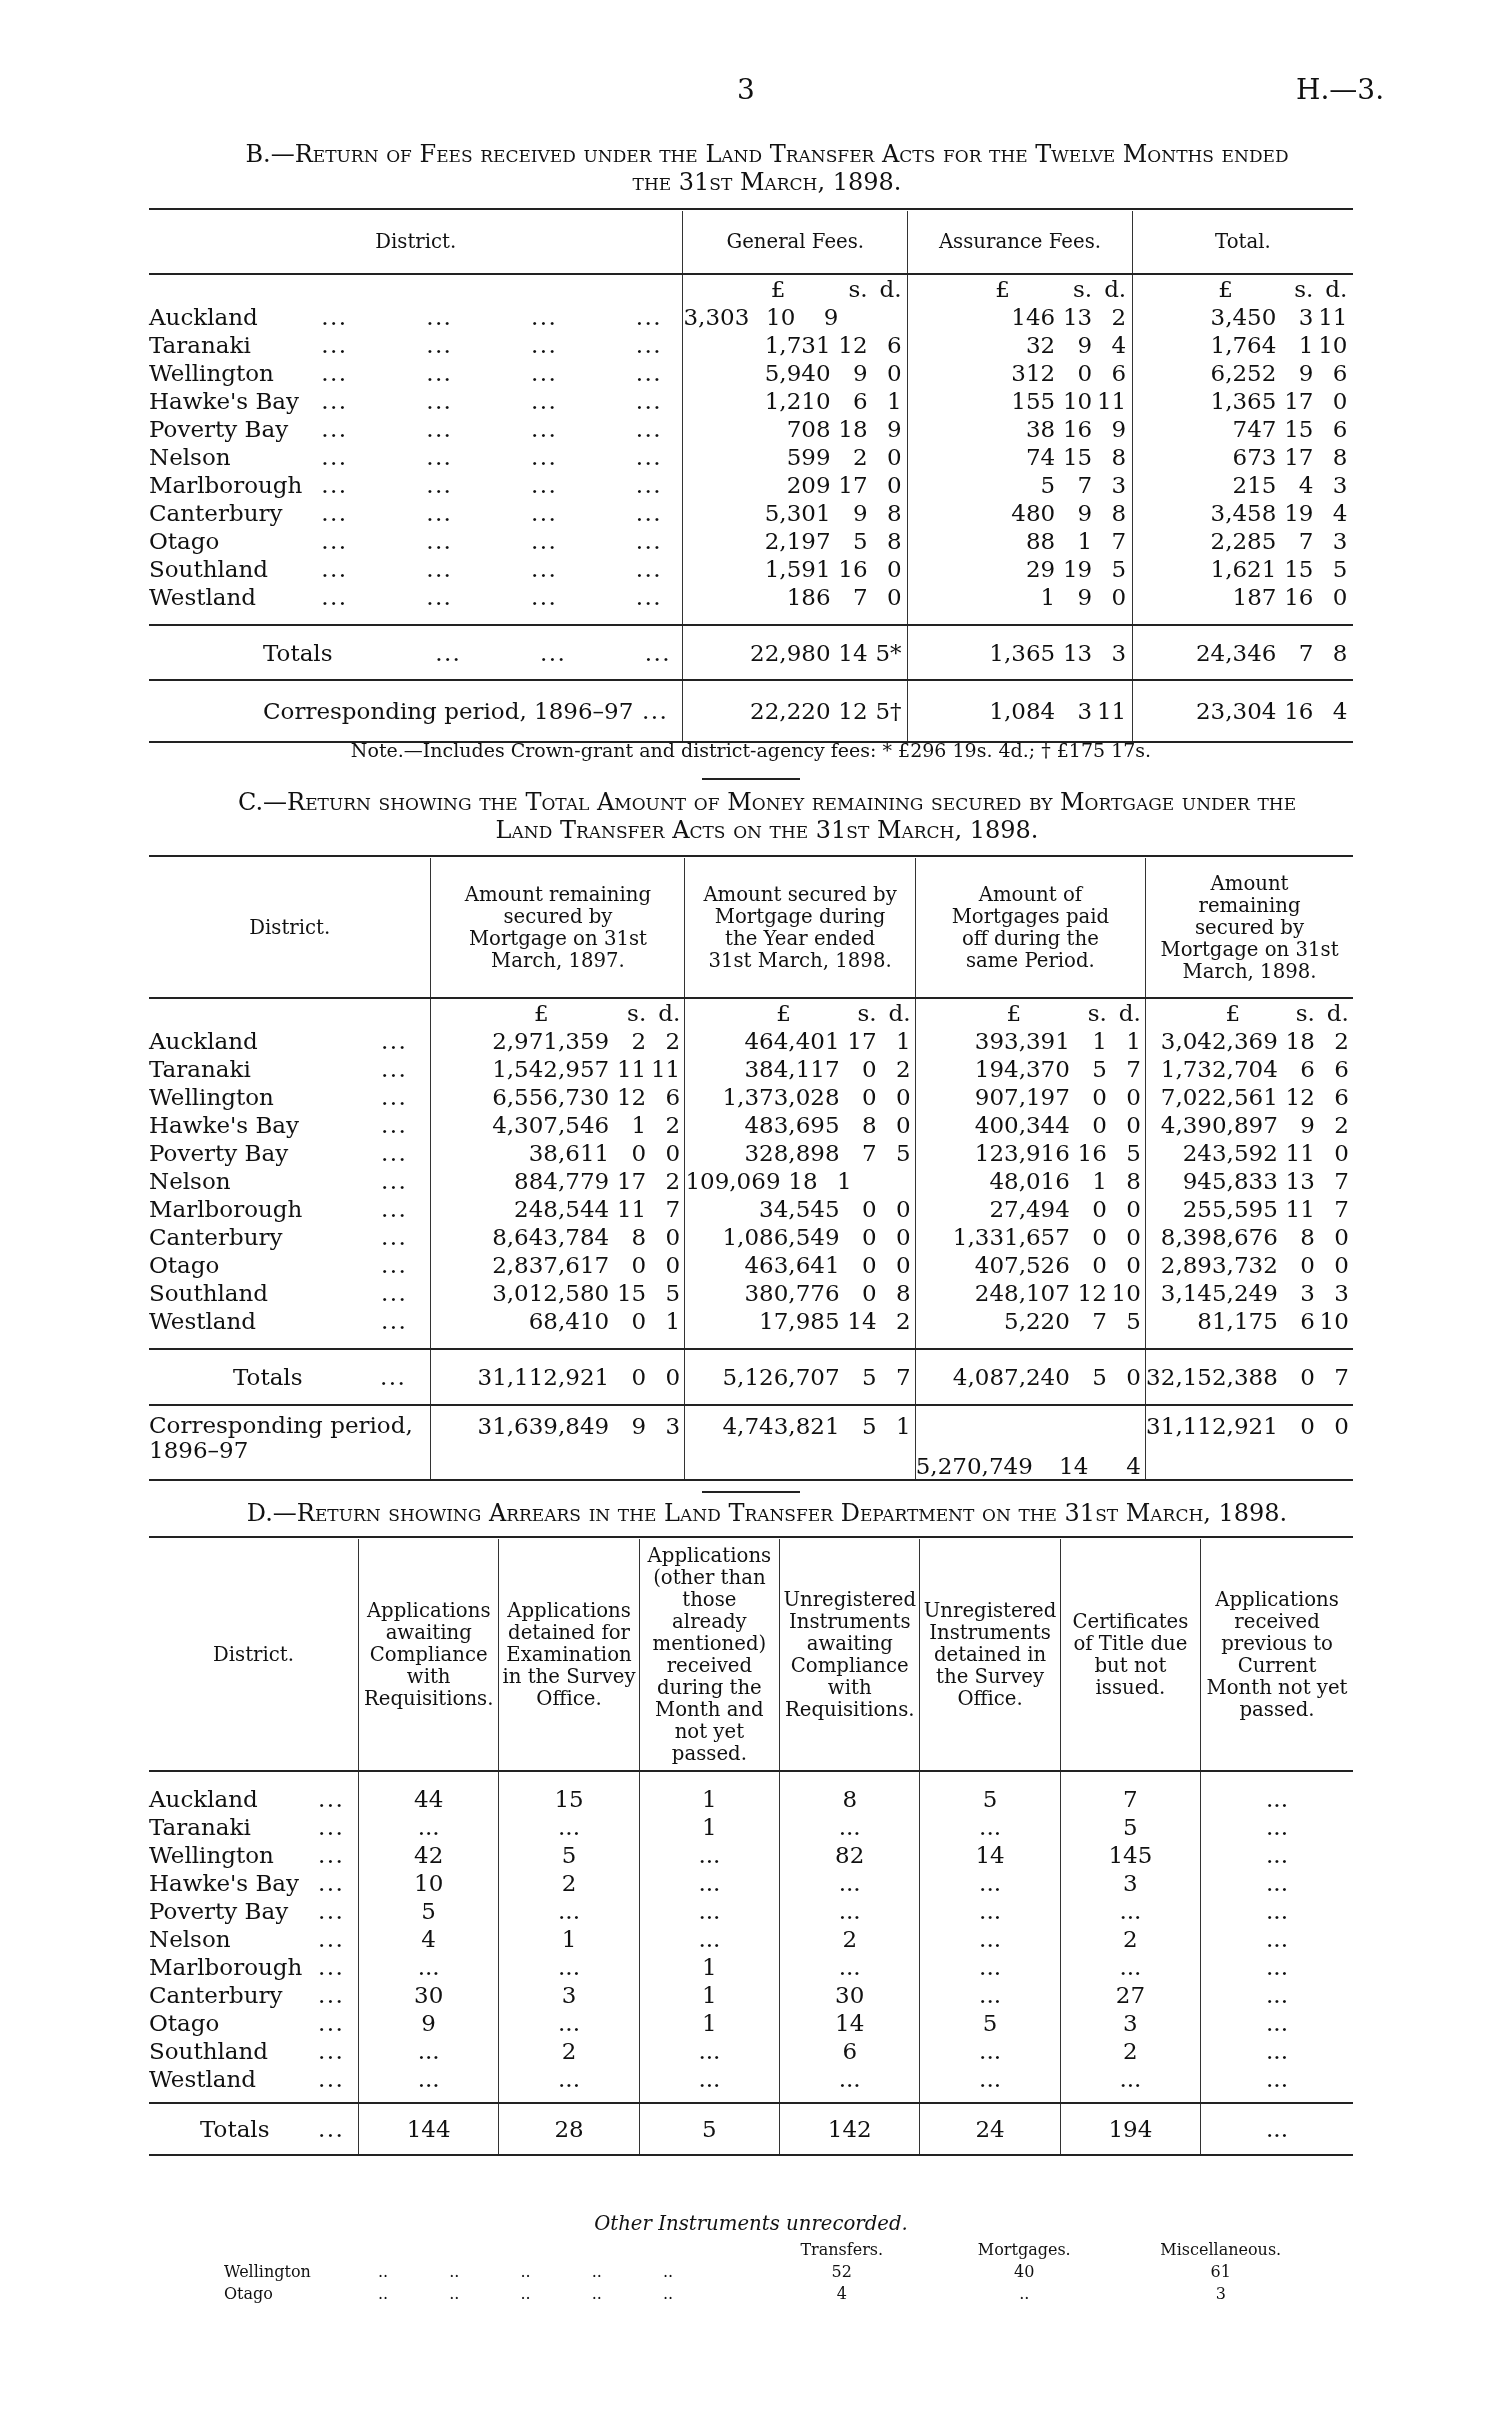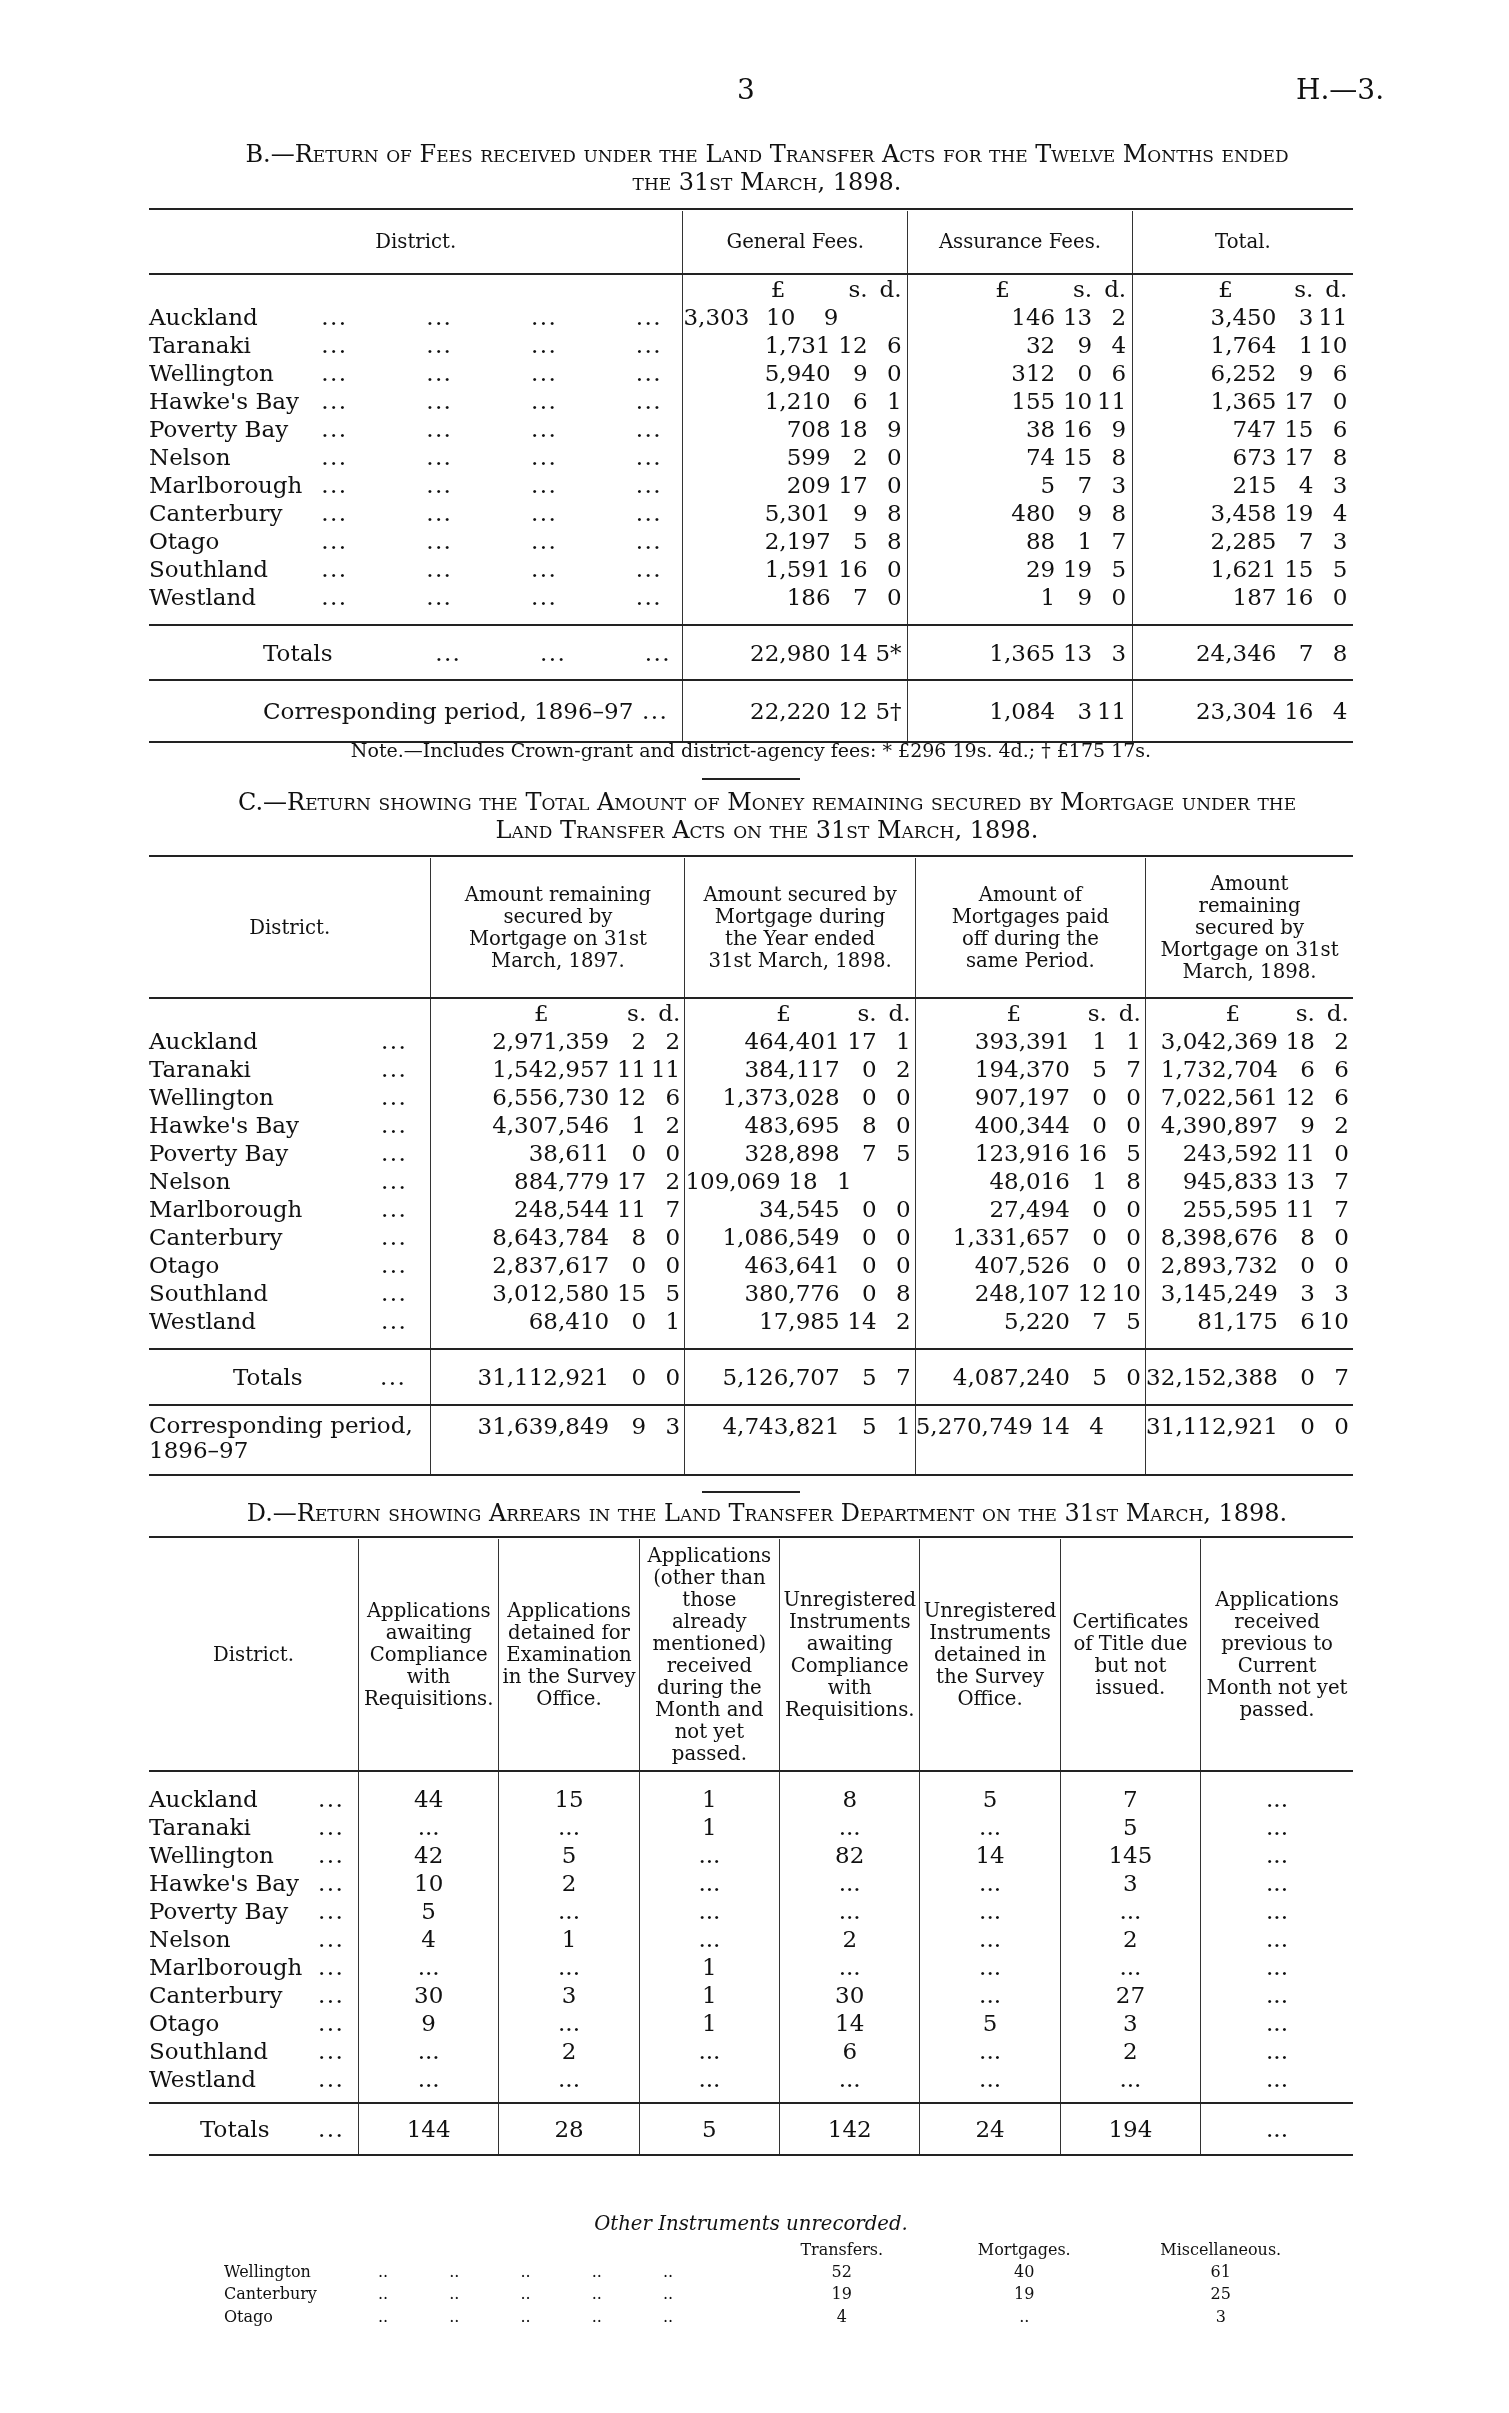--- a/index.html
+++ b/index.html
@@ -840,21 +840,21 @@
           </div>
         </td>
         <td class="vl " style="padding-right:4.2px;padding-top:7px">
           <div style="display:flex;justify-content:flex-end;gap:0;">
             <span class="num" style="display:inline-block;min-width:auto;text-align:right;">4,743,821</span>
             <span class="num" style="display:inline-block;min-width:37px;text-align:right;">5</span>
             <span class="num" style="display:inline-block;min-width:34px;text-align:right;">1</span>
           </div>
         </td>
         <td class="vl " style="padding-right:4.2px;padding-top:7px">
-          <div style="display:flex;justify-content:flex-start;gap:0;">
+          <div style="display:flex;justify-content:space-between;gap:0;margin-top:40px;">
             <span class="num" style="display:inline-block;min-width:auto;text-align:right;">5,270,749</span>
             <span class="num" style="display:inline-block;min-width:37px;text-align:right;">14</span>
             <span class="num" style="display:inline-block;min-width:34px;text-align:right;">4</span>
           </div>
         </td>
         <td class="vl " style="padding-right:4.2px;padding-top:7px">
           <div style="display:flex;justify-content:flex-end;gap:0;">
             <span class="num" style="display:inline-block;min-width:auto;text-align:right;">31,112,921</span>
             <span class="num" style="display:inline-block;min-width:37px;text-align:right;">0</span>
             <span class="num" style="display:inline-block;min-width:34px;text-align:right;">0</span>
@@ -1050,26 +1050,20 @@
         <td style="text-align:center">Mortgages.</td>
         <td style="text-align:center">Miscellaneous.</td>
       </tr>
       <tr style="height:22.5px">
         <td class="dist"><span style="display:inline-block;width:154px">Wellington</span><span style="word-spacing:56px">.. .. .. .. ..</span></td>
         <td style="text-align:center">52</td>
         <td style="text-align:center">40</td>
         <td style="text-align:center">61</td>
       </tr>
       <tr style="height:22.5px">
-        <td class="dist"><span style="display:inline-block;width:154px">Canterbury</span><span style="word-spacing:56px">.. .. .. .. ..</span></td>
-        <td style="text-align:center">19</td>
-        <td style="text-align:center">19</td>
-        <td style="text-align:center">25</td>
-      </tr>
-      <tr style="height:22.5px">
         <td class="dist"><span style="display:inline-block;width:154px">Otago</span><span style="word-spacing:56px">.. .. .. .. ..</span></td>
         <td style="text-align:center">4</td>
         <td style="text-align:center">..</td>
         <td style="text-align:center">3</td>
       </tr>
     </tbody>
 </table>
 
 
 </body></html>

